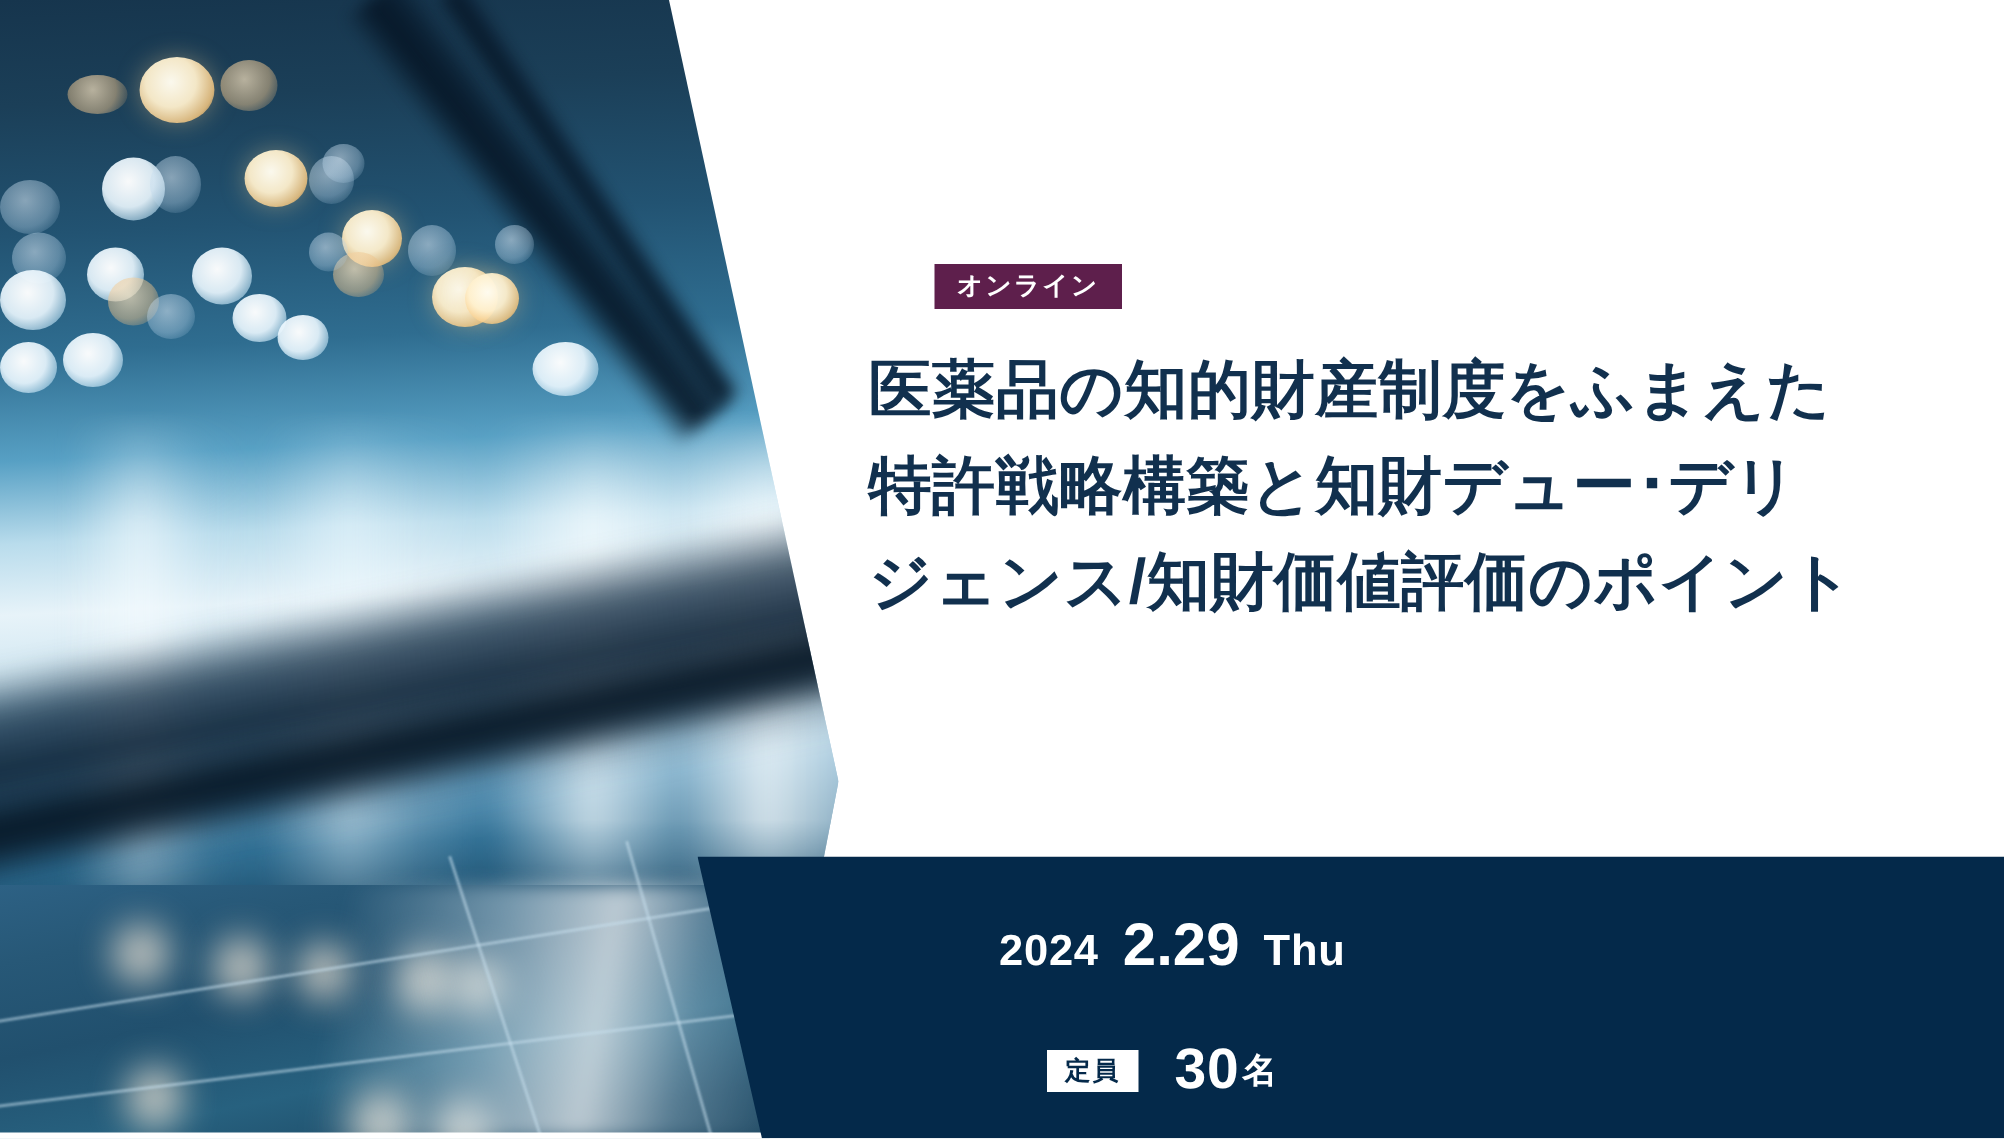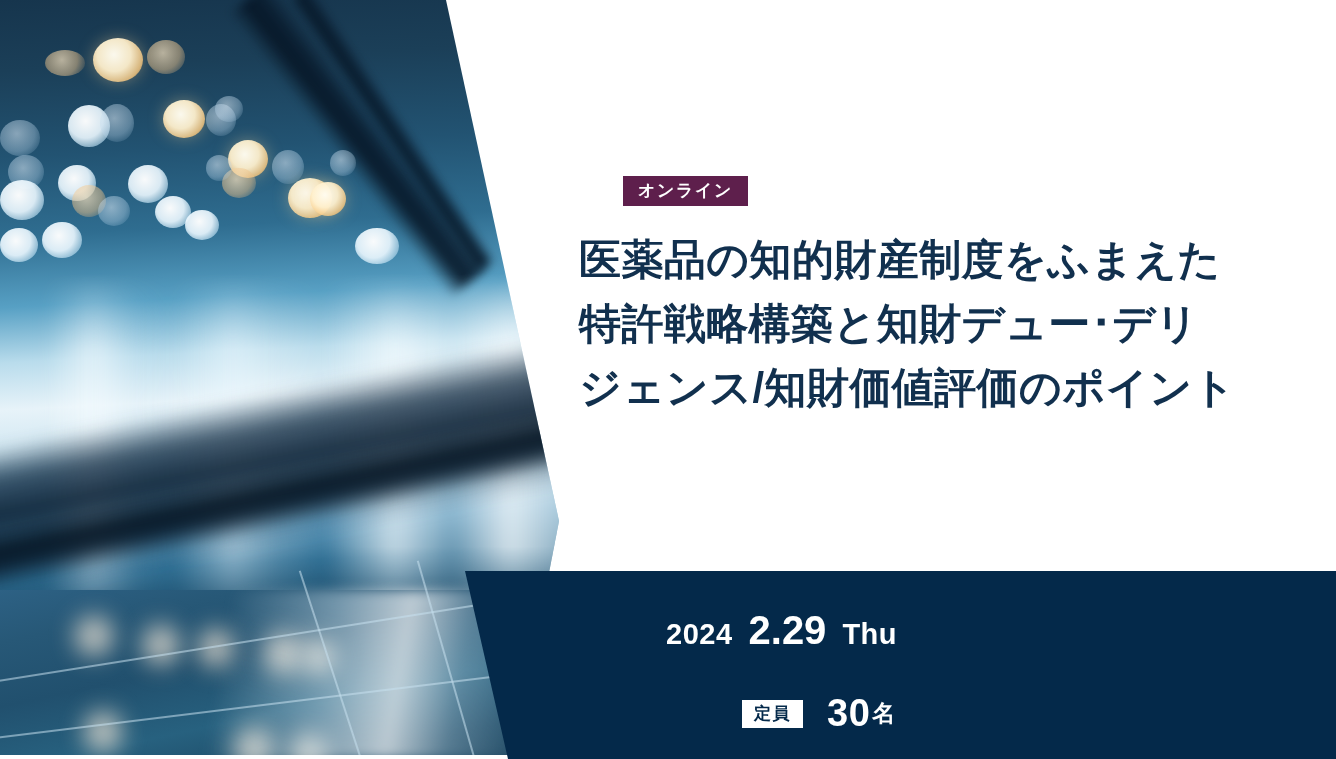--- a/index.html
+++ b/index.html
@@ -299,21 +299,21 @@
   }
   .date-time {
     font-size: 32px;
     font-weight: bold;
     margin-left: 38px;
     letter-spacing: 0.5px;
   }
 
   .cap-row {
     position: absolute;
-    left: 742px;
+    left: 698px;
     top: 692px;
     display: flex;
     align-items: center;
     white-space: nowrap;
   }
   .cap-label {
     background: #ffffff;
     color: #04294a;
     font-size: 17px;
     font-weight: bold;

